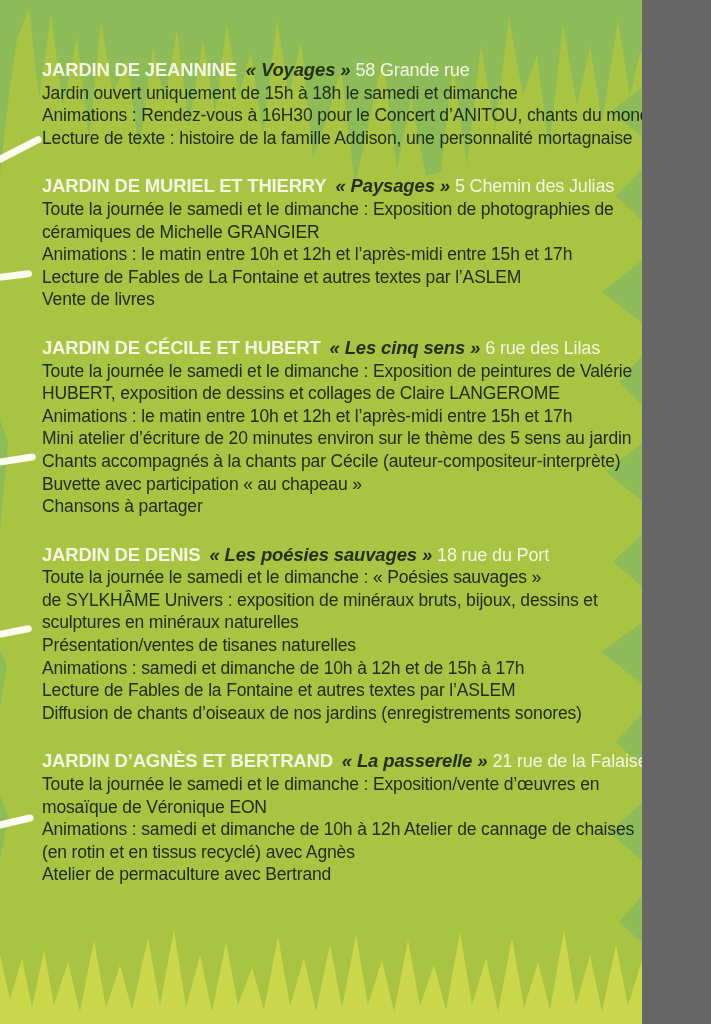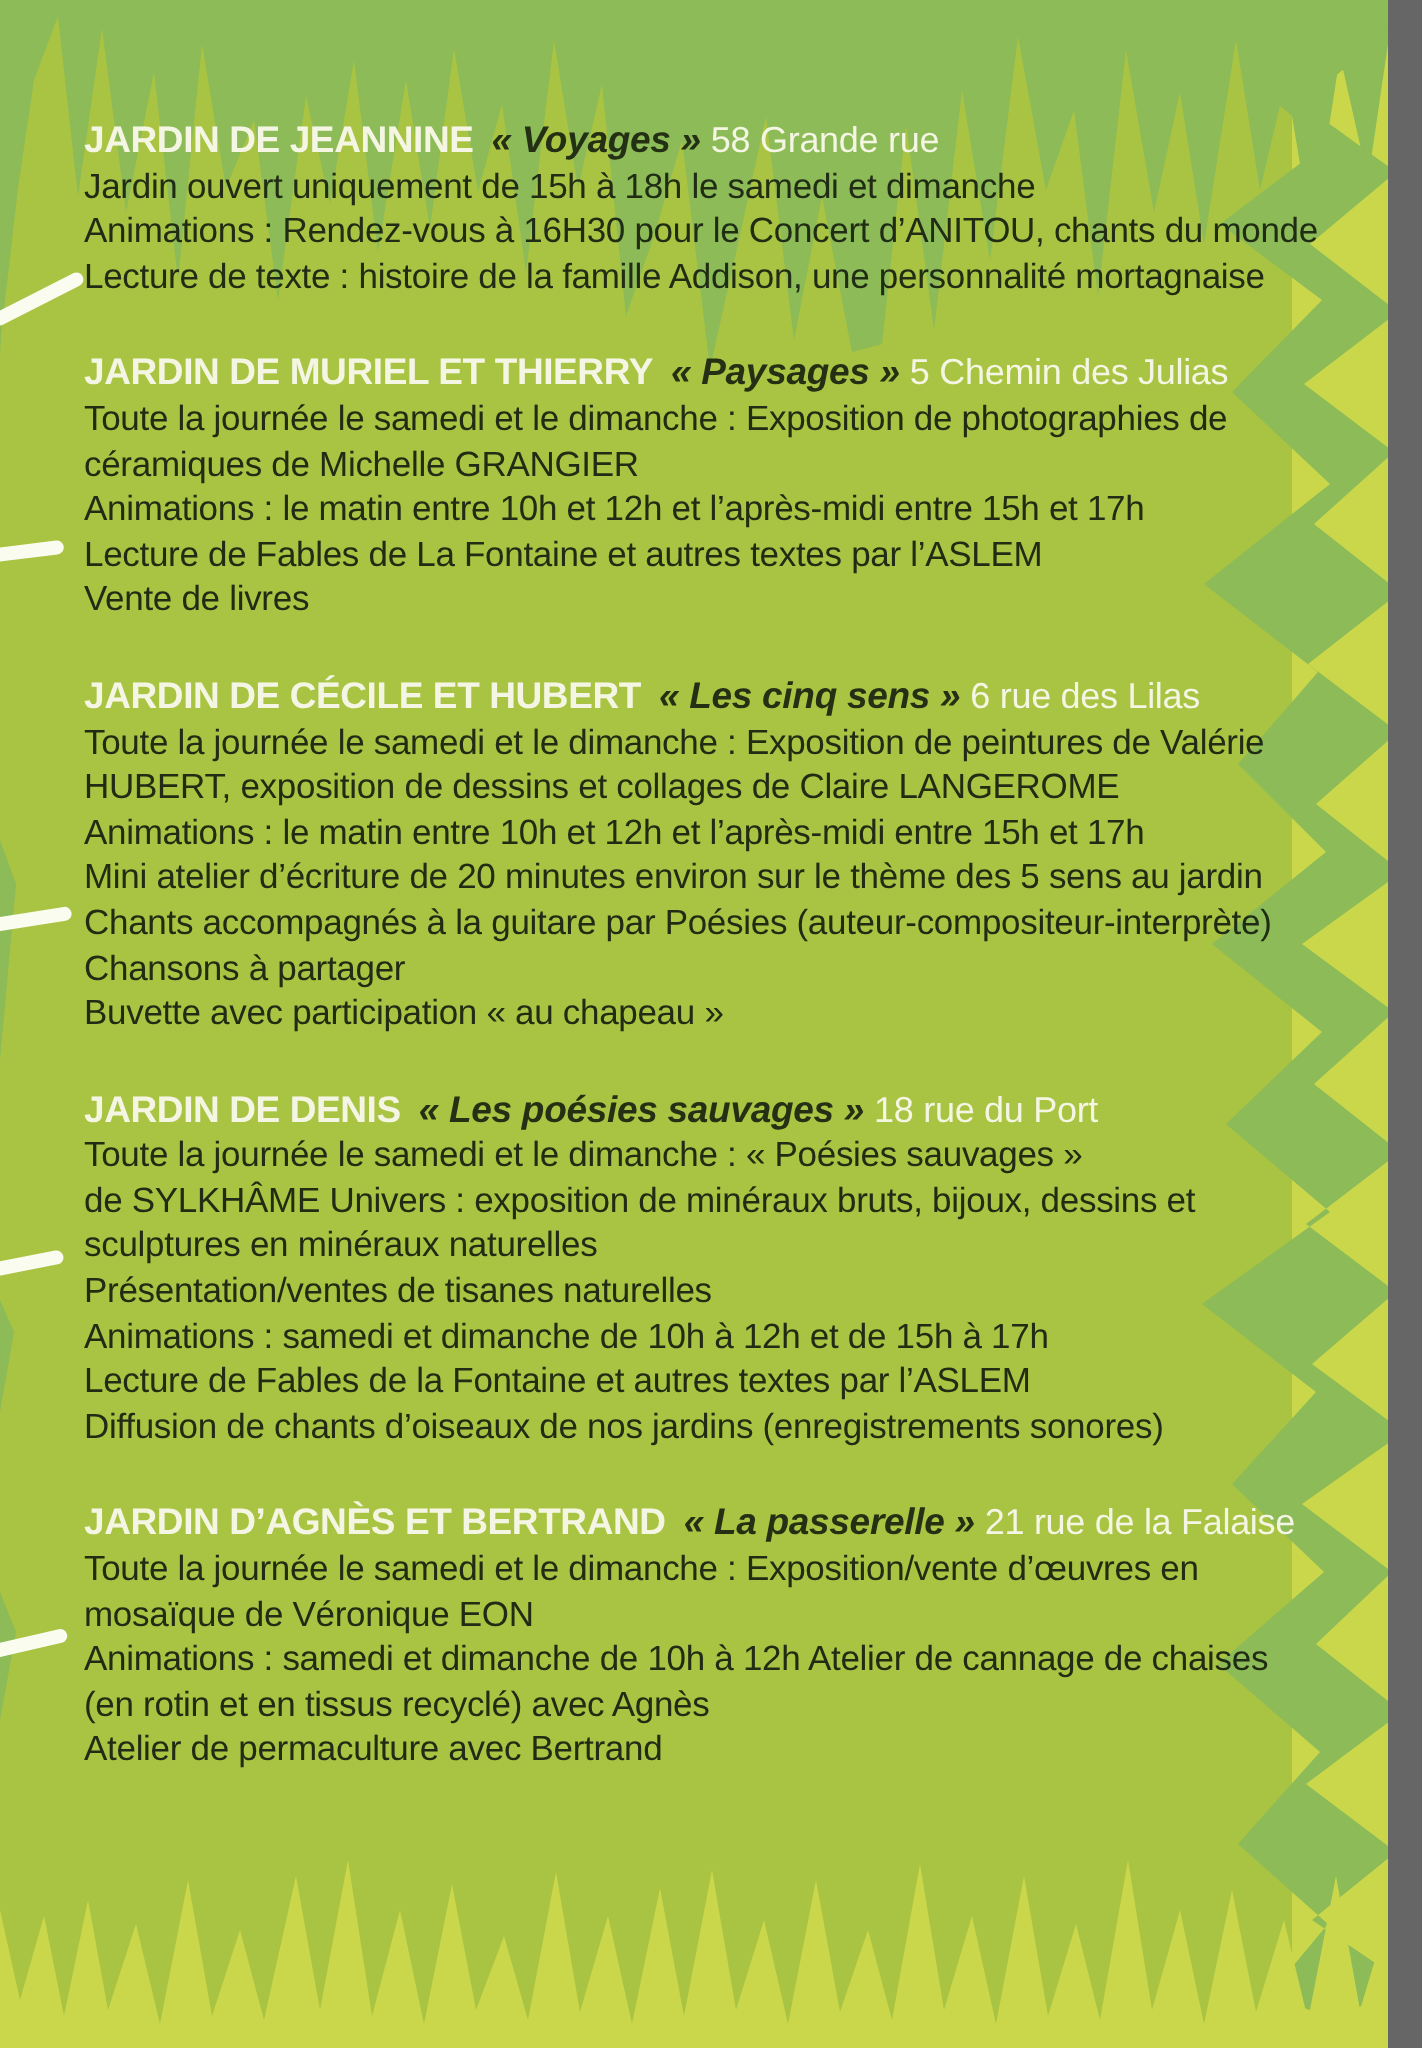--- a/index.html
+++ b/index.html
@@ -1,18 +1,18 @@
 <!DOCTYPE html>
 <html><head>
 <meta charset="utf-8">
 <style>
   html,body{margin:0;padding:0;background:#666;}
   .page{
     position:relative;
-    width:694px;height:1024px;
+    width:642px;height:1024px;
     background:#a9c342;
     overflow:hidden;
     font-family:"Liberation Sans", sans-serif;
   }
   svg.decor{position:absolute;left:0;top:0;width:711px;height:1024px;display:block;}
   .dark{fill:#8cbb58;}
   .light{fill:#cbd74b;}
   .dash{
     position:absolute;
     background:#fafcef;
@@ -106,23 +106,23 @@
 
     <div class="section">
       <div class="heading">
         <span class="g-name">JARDIN DE CÉCILE ET HUBERT</span><span class="g-title">« Les cinq sens »</span><span class="g-addr">6 rue des Lilas</span>
       </div>
       <div>
           <div class="line"><span>Toute la journée le samedi et le dimanche : Exposition de peintures de Valérie</span></div>
           <div class="line"><span>HUBERT, exposition de dessins et collages de Claire LANGEROME</span></div>
           <div class="line"><span class="b">Animations : le matin entre 10h et 12h et l’après-midi entre 15h et 17h</span></div>
           <div class="line"><span>Mini atelier d’écriture de 20 minutes environ sur le thème des 5 sens au jardin</span></div>
-          <div class="line"><span>Chants accompagnés à la guitare par Poésies (auteur-compositeur-interprète)</span></div>
+          <div class="line"><span>Chants accompagnés à la chants par Cécile (auteur-compositeur-interprète)</span></div>
+          <div class="line"><span>Buvette avec participation « au chapeau »</span></div>
           <div class="line"><span>Chansons à partager</span></div>
-          <div class="line"><span>Buvette avec participation « au chapeau »</span></div>
         </div>
     </div>
 
     <div class="section">
       <div class="heading">
         <span class="g-name">JARDIN DE DENIS</span><span class="g-title">« Les poésies sauvages »</span><span class="g-addr">18 rue du Port</span>
       </div>
       <div>
           <div class="line"><span>Toute la journée le samedi et le dimanche :  « Poésies sauvages »</span></div>
           <div class="line"><span>de SYLKHÂME Univers : exposition de minéraux bruts, bijoux, dessins et</span></div>

